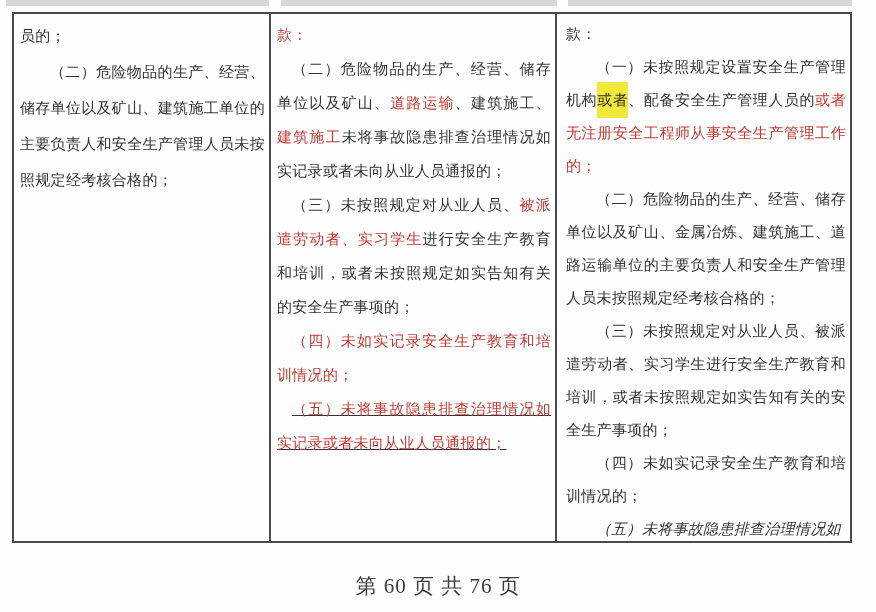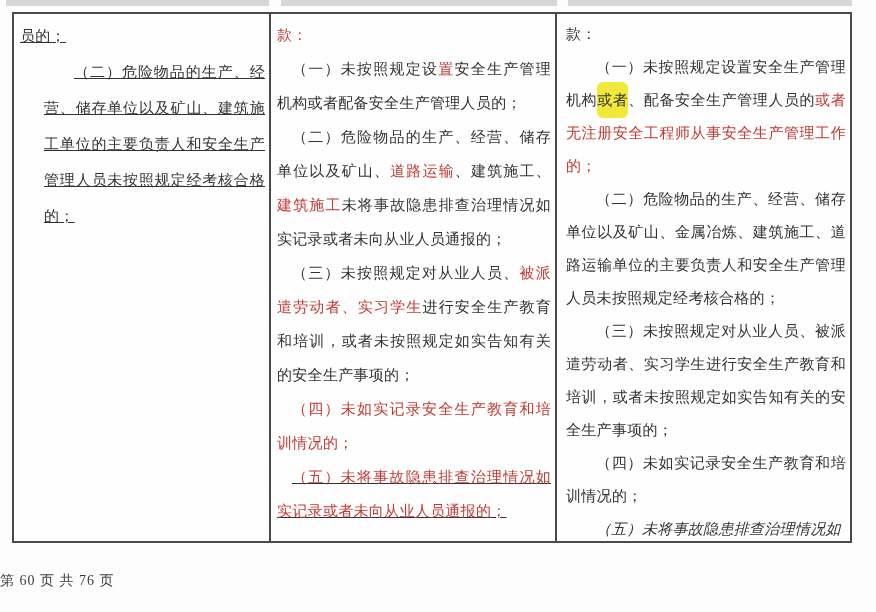--- a/index.html
+++ b/index.html
@@ -40,51 +40,50 @@
   }
   .col {
     overflow: hidden;
     padding: 4px 4px 0 6px;
     font-size: 15px;
     color: var(--text);
     text-align: justify;
     letter-spacing: 0.3px;
   }
   .col p { margin: 0; }
-  .c1 { width: 257px; line-height: 36px; border-right: 2px solid var(--border); text-decoration: underline; }
+  .c1 { width: 257px; line-height: 36px; border-right: 2px solid var(--border); }
   .c2 { width: 286px; line-height: 34px; border-right: 2px solid var(--border); }
   .c3 { width: 293px; line-height: 33px; padding-left: 9px; }
   .red { color: var(--red); }
-  .hl  { background: var(--highlight); padding: 10px 0; border-radius: 6px; }
+  .hl  { background: var(--highlight); padding: 10px 0; }
 
   .footer {
     position: absolute; left: 0; top: 572px; width: 876px;
-    text-align: left;
-    font-size: 14px;
+    text-align: center;
+    font-size: 21px;
     color: #3c3c3c;
     letter-spacing: 1px;
   }
 </style>
 </head>
 <body>
 
 <div class="page">
 
   <div class="top-strip strip-a"></div>
   <div class="top-strip strip-b"></div>
   <div class="top-strip strip-c"></div>
 
   <div class="cmp-table">
     <div class="col c1">
         <p style="text-indent: 0em;"><span>员的；</span></p>
-        <p style="text-indent: 2em; margin-left: 24px;"><span>（二）危险物品的生产、经营、储存单位以及矿山、建筑施工单位的主要负责人和安全生产管理人员未按照规定经考核合格的；</span></p>
+        <p style="text-indent: 2em;"><span>（二）危险物品的生产、经营、储存单位以及矿山、建筑施工单位的主要负责人和安全生产管理人员未按照规定经考核合格的；</span></p>
       </div>
     <div class="col c2">
         <p style="text-indent: 0em;"><span class="red">款：</span></p>
-        <p style="text-indent: 1em;"><span>（一）未按照规定设</span><span class="red">置</span><span>安全生产管理机构或者配备安全生产管理人员的；</span></p>
         <p style="text-indent: 1em;"><span>（二）危险物品的生产、经营、储存单位以及矿山、</span><span class="red">道路运输</span><span>、建筑施工、</span><span class="red">建筑施工</span><span>未将事故隐患排查治理情况如实记录或者未向从业人员通报的；</span></p>
         <p style="text-indent: 1em;"><span>（三）未按照规定对从业人员、</span><span class="red">被派遣劳动者、实习学生</span><span>进行安全生产教育和培训，或者未按照规定如实告知有关的安全生产事项的；</span></p>
         <p style="text-indent: 1em;"><span class="red">（四）未如实记录安全生产教育和培训情况的；</span></p>
         <p style="text-indent: 1em; text-decoration: underline;"><span class="red">（五）未将事故隐患排查治理情况如实记录或者未向从业人员通报的；</span></p>
       </div>
     <div class="col c3">
         <p style="text-indent: 0em;"><span>款：</span></p>
         <p style="text-indent: 2em;"><span>（一）未按照规定设置安全生产管理机构</span><span class="hl">或者</span><span>、配备安全生产管理人员的</span><span class="red">或者无注册安全工程师从事安全生产管理工作的；</span></p>
         <p style="text-indent: 2em;"><span>（二）危险物品的生产、经营、储存单位以及矿山、金属冶炼、建筑施工、道路运输单位的主要负责人和安全生产管理人员未按照规定经考核合格的；</span></p>
         <p style="text-indent: 2em;"><span>（三）未按照规定对从业人员、被派遣劳动者、实习学生进行安全生产教育和培训，或者未按照规定如实告知有关的安全生产事项的；</span></p>

